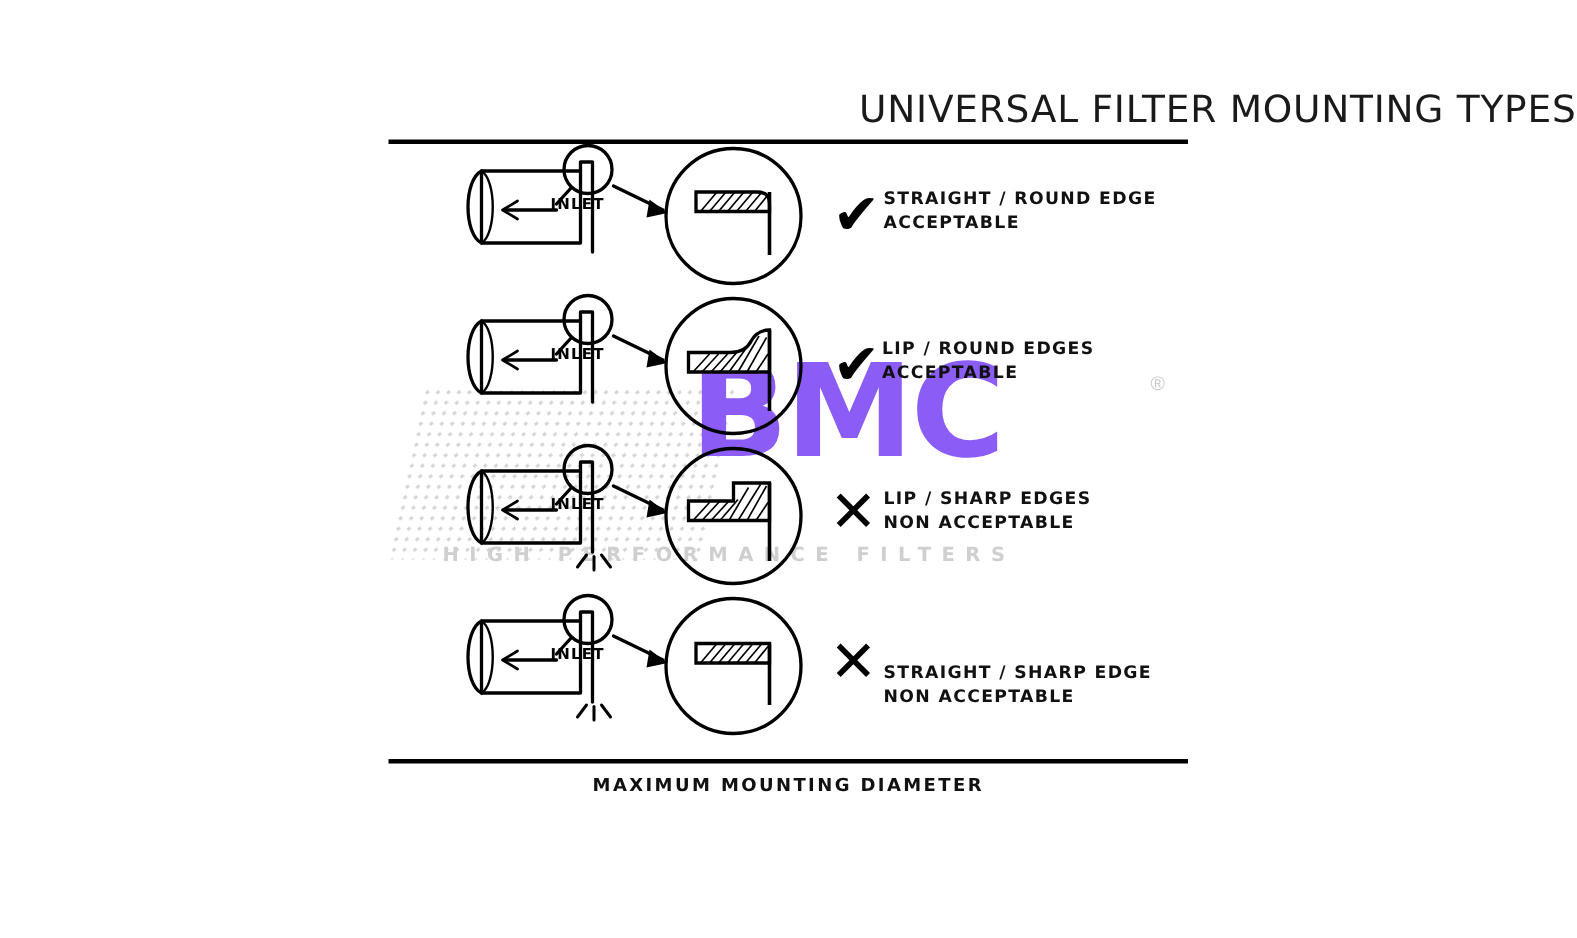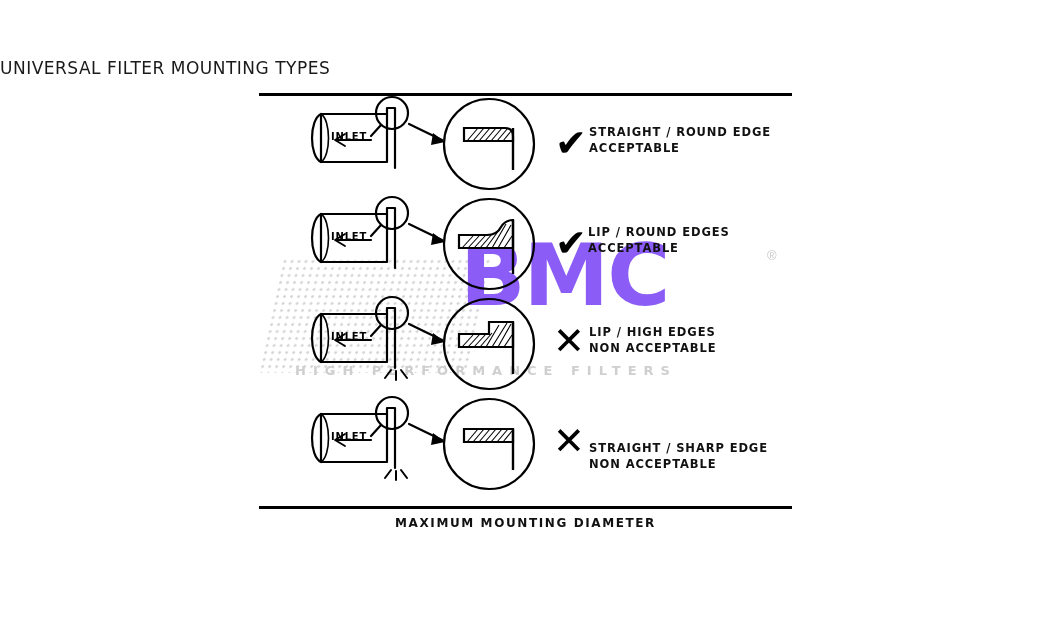--- a/index.html
+++ b/index.html
@@ -72,23 +72,23 @@
     transform: skewX(-12deg);
     opacity: 0.95;
   }
 
   
   .title {
     position: absolute;
     left: 0;
     top: 58px;
     width: 1051px;
-    text-align: left;
-    font-family: "DejaVu Sans", sans-serif;
-    font-size: 17px;
+    text-align: right;
+    font-family: "DejaVu Sans", sans-serif;
+    font-size: 25px;
     letter-spacing: 0.5px;
     font-weight: 400;
     color: #1a1a1a;
   }
   .rule-top {
     position: absolute;
     left: 259px;
     top: 93px;
     width: 533px;
     height: 3px;
@@ -133,20 +133,21 @@
     white-space: nowrap;
   }
 
   .inlet-label {
     position: absolute;
     font-family: "DejaVu Sans", sans-serif;
     font-size: 10px;
     font-weight: bold;
     letter-spacing: 0.8px;
     color: #000;
+    padding-left: 36px;
   }
 
   
   .footer {
     position: absolute;
     left: 0;
     top: 515px;
     width: 1051px;
     text-align: center;
     font-family: "DejaVu Sans", sans-serif;
@@ -290,21 +291,21 @@
             <path d="M233,47 L248,23"></path>
           <path d="M239,47 L252,24"></path>
             <path d="M245,47 L253,35"></path>
         </g>
         <path d="M254,22 L254,74" stroke="#000" stroke-width="2.4" fill="none"></path>
       </g>
     </svg>
     <div class="inlet-label" style="left:72px; top:31px;">INLET</div>
     <div class="mark" style="left:294px; top:22px;">✕</div>
     <div class="caption" style="left:330px; top:24px; width:210px;">
-      <span>LIP / HIGH EDGES</span><br>
+      <span>LIP / SHARP EDGES</span><br>
       <span>NON ACCEPTABLE</span>
     </div>
   </div>
 
   <div class="row" style="top:400px;">
     <svg width="533" height="96" viewBox="0 0 533 96">
       <g fill="none" stroke="#000" stroke-width="2.2" stroke-linejoin="round" stroke-linecap="round">
         <path d="M62,14 L128,14 L128,62 L62,62 Z"></path>
         <path d="M62,14 C50,20 50,56 62,62"></path>
         <path d="M62,14 C72,20 72,56 62,62" stroke-width="1.6"></path>

